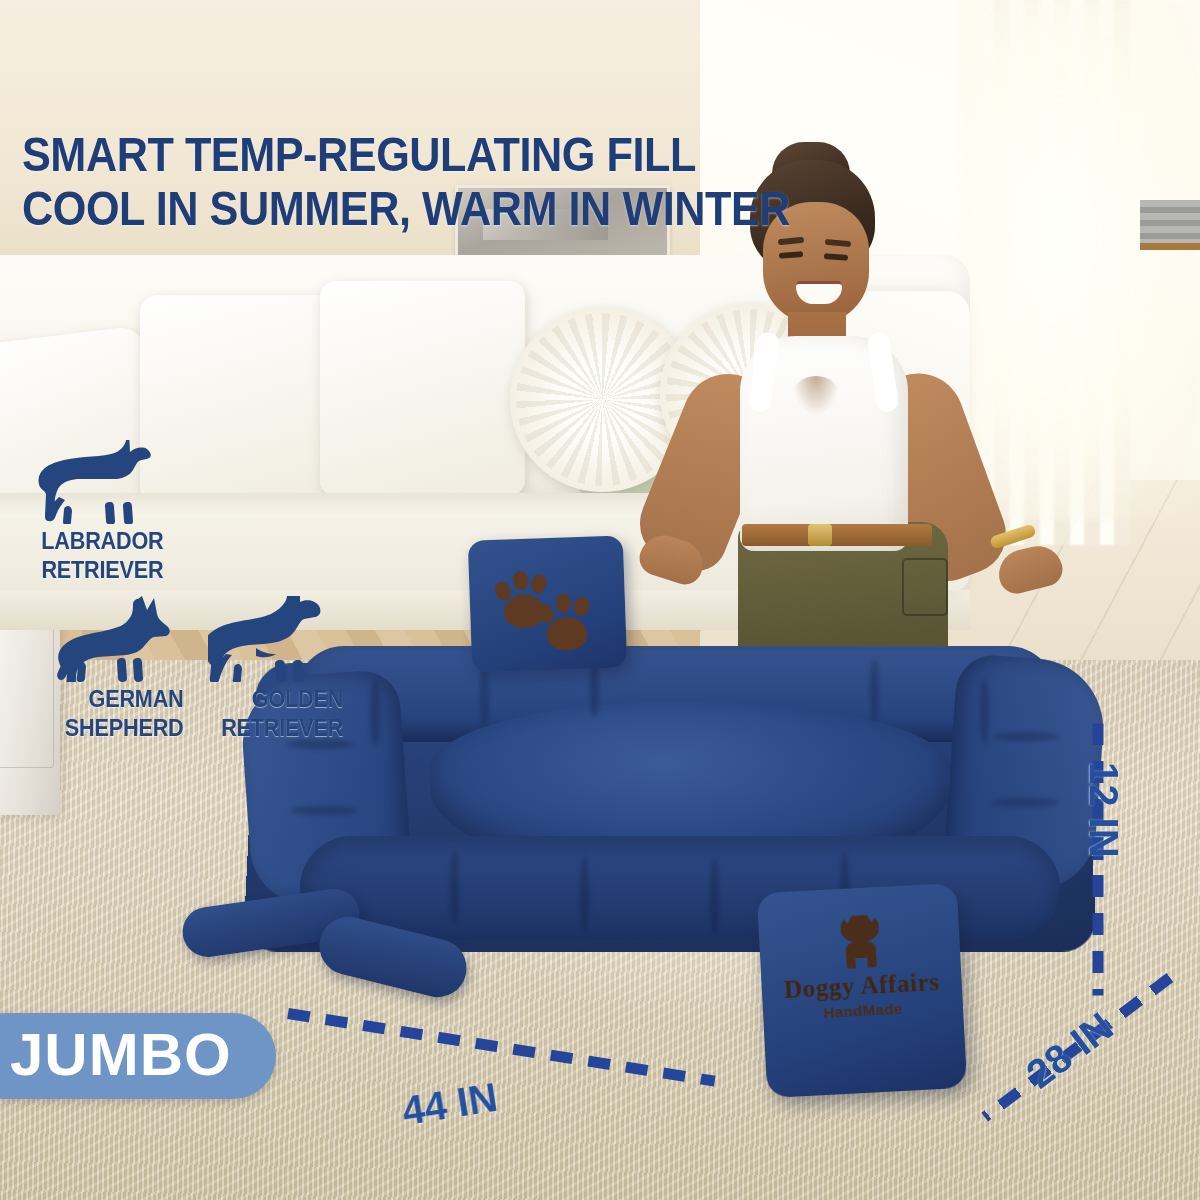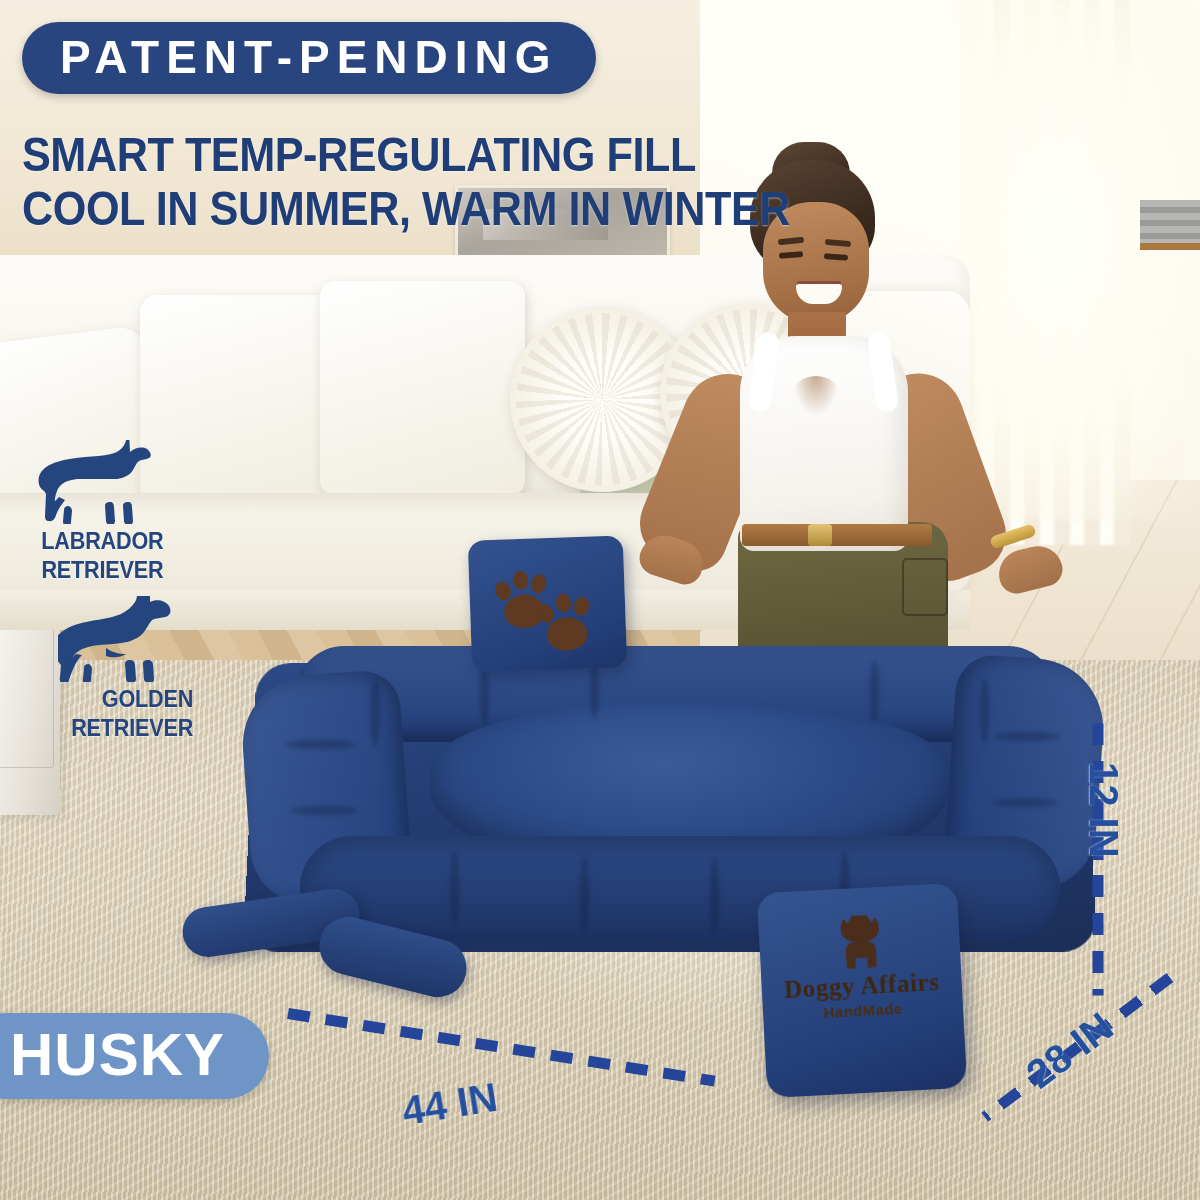--- a/index.html
+++ b/index.html
@@ -328,58 +328,64 @@
     <div class="logo-pillow">
       <div class="logo-mark">
         <div class="logo-head"></div>
         <div class="logo-body"></div>
       </div>
       <div class="logo-txt1">Doggy Affairs</div>
       <div class="logo-txt2">HandMade</div>
     </div>
   </div>
 
-  <div class="badge-patent">
-    <span>PATENT-PENDING</span>
-  </div>
 
   <div class="headline">
     <div>SMART TEMP-REGULATING FILL</div>
     <div>COOL IN SUMMER, WARM IN WINTER</div>
   </div>
 
   <div class="breeds">
     <div class="breed-row">
       <div class="breed" style="width:150px;">
         <svg class="sil" width="118" height="84" viewBox="0 0 118 84">
           <path fill="#24457e" d="M96 12c4-4 12-6 17-3 4 3 5 7 2 9-3 2-7 1-10 3-3 2-4 6-6 9-3 5-9 8-16 9H46c-8 0-15 2-20 7-3 3-4 8-5 12l-1 19c0 3-3 4-5 4-3 0-4-2-4-5l1-22c-1-3-4-4-6-7-2-4-2-9 0-13 3-6 10-10 17-12 9-3 19-4 28-5 9-1 18-1 26-3 5-1 8-3 11-6 2-2 3-5 4-7l-1-5c-1-2 1-5 4-5z"></path>
           <path fill="#24457e" d="M34 66c2 0 4 2 4 5l-1 11c0 3-2 4-4 4-3 0-4-2-4-5l1-11c0-3 2-4 4-4zM76 62c3 0 4 2 4 5l1 14c0 3-2 4-5 4-2 0-4-2-4-4l-1-15c0-3 2-4 5-4zM94 62c3 0 4 2 4 5l1 14c0 3-2 4-5 4-2 0-4-2-4-4l-1-15c0-3 2-4 5-4z"></path>
           <path fill="#24457e" d="M25 57c-4 4-9 9-12 15-2 4-1 8 2 9 3 1 6-2 7-6 2-6 6-11 9-15z"></path>
         </svg>
         <div class="lbl">LABRADOR</div>
         <div class="lbl">RETRIEVER</div>
       </div>
     </div>
 
     <div class="breed-row" style="margin-top:14px;padding-left:20px;">
+      <div class="breed" style="width:150px;">
+        <svg class="sil" width="118" height="86" viewBox="0 0 118 86">
+          <path fill="#24457e" d="M88 0l5 14 7-12 3 16c1 6 7 9 11 13 3 3 2 8-2 9l-12 1c-4 1-6 5-9 8-4 6-11 9-19 10l-28 2c-8 1-15 4-19 10-3 4-3 9-3 14l-1 8c0 3-2 4-5 4-2 0-4-2-4-5l1-13c-3-4-7-8-8-13-2-6 0-12 4-16 6-6 14-9 22-11 11-3 23-4 33-8 6-2 10-6 13-11 2-4 2-8 2-12 0-3 3-5 5-5z"></path>
+          <path fill="#24457e" d="M28 66c2 0 4 2 4 5l-1 11c0 3-2 4-5 4-2 0-4-2-3-5l1-11c0-3 2-4 4-4zM68 62c3 0 4 2 4 5l1 15c0 3-2 4-5 4-2 0-4-2-4-4l-1-16c0-3 2-4 5-4zM84 62c3 0 4 2 4 5l1 15c0 3-2 4-5 4-2 0-4-2-4-4l-1-16c0-3 2-4 5-4z"></path>
+          <path fill="#24457e" d="M20 56C14 61 7 68 4 76c-2 4 0 8 3 8 3 0 5-3 6-7 2-8 7-16 11-20z"></path>
+        </svg>
+        <div class="lbl">GERMAN</div>
+        <div class="lbl">SHEPHERD</div>
+      </div>
       <div class="breed" style="width:160px;">
         <svg class="sil" width="120" height="86" viewBox="0 0 120 86">
           <path fill="#24457e" d="M92 6c6-3 15-2 19 4 3 5 1 10-4 11l-11 2c-4 2-5 6-8 10-4 7-11 11-19 13-9 2-19 2-28 3-9 1-18 3-24 9-4 5-5 11-5 17l-1 8c0 3-2 4-5 4-2 0-4-2-4-5l1-13c-4-5-8-10-8-17 0-7 4-13 10-17 8-6 18-8 28-10 10-2 21-3 30-7 6-3 11-7 14-12 2-3 2-6 2-9 1-1 5 1 7-1 1-1 4 0 6 0z"></path>
           <path fill="#24457e" d="M30 68c2 0 4 2 4 5l-1 11c0 3-2 4-5 4-2 0-4-2-3-5l1-11c0-3 2-4 4-4zM72 64c3 0 5 2 5 5l1 14c0 3-2 4-5 4-3 0-5-2-5-4l-1-15c0-3 2-4 5-4zM90 64c3 0 5 2 5 5l1 14c0 3-2 4-5 4-3 0-5-2-5-4l-1-15c0-3 2-4 5-4z"></path>
           <path fill="#24457e" d="M18 58C12 64 5 72 2 81c-1 4 1 7 4 7 3 0 5-3 6-7 3-9 7-17 12-22z"></path>
           <path fill="#24457e" d="M48 52c6 4 12 6 20 6-6 4-14 4-20 2z"></path>
         </svg>
         <div class="lbl">GOLDEN</div>
         <div class="lbl">RETRIEVER</div>
       </div>
     </div>
   </div>
 
   <div class="badge-jumbo">
-    <span>HUSKY</span>
+    <span>JUMBO</span>
   </div>
 
   <div class="dashline dash-44"></div>
   <div class="dashline dash-28"></div>
   <div class="dashline dash-12"></div>
   <div class="dim-label dim-44">44 IN</div>
   <div class="dim-label dim-28">28 IN</div>
   <div class="dim-label dim-12">12 IN</div>
 
 </div>

